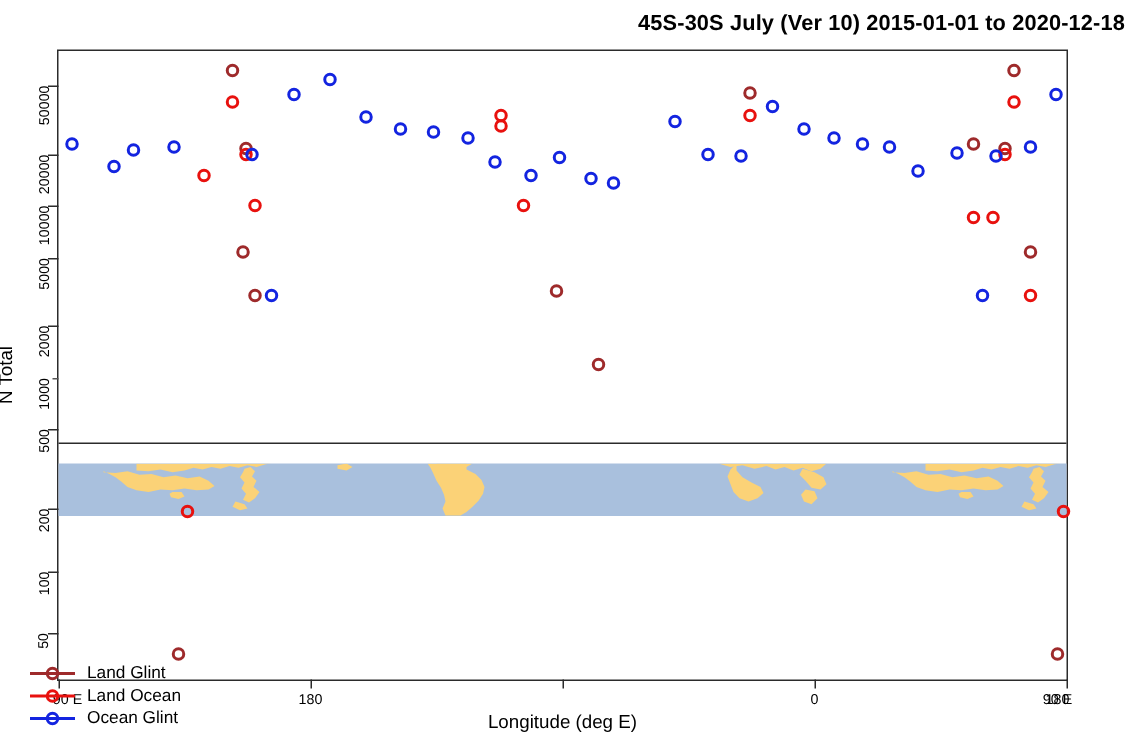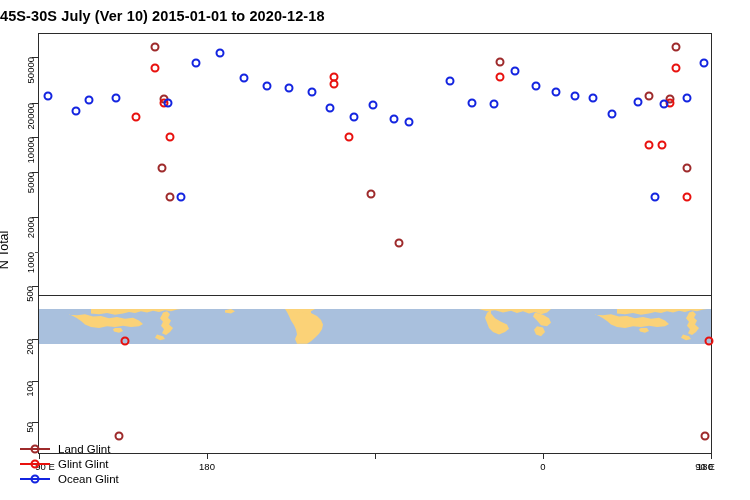--- a/index.html
+++ b/index.html
@@ -4,21 +4,21 @@
 <style>
   html,body{margin:0;padding:0;}
   body{
     width:750px;height:500px;background:#ffffff;
     font-family:"Liberation Sans", sans-serif;
     color:#000;overflow:hidden;position:relative;
   }
   #root{position:absolute;left:0;top:0;width:750px;height:500px;}
 
   .title{
-    position:absolute;left:0;top:8px;width:750px;text-align:left;
+    position:absolute;left:0;top:8px;width:750px;text-align:right;
     font-size:14.5px;font-weight:bold;letter-spacing:0.1px;
   }
 
   
   #plotframe{
     position:absolute;left:38px;top:33px;width:674px;height:421px;
     border:1.3px solid #2b2b2b;box-sizing:border-box;background:#fff;
   }
   
   #inner{position:absolute;left:0;top:0;width:100%;height:100%;text-align:right;}
@@ -96,20 +96,21 @@
   .leglabel{font-size:11.5px;padding-left:6px;white-space:nowrap;}
 </style>
 </head>
 <body>
 
 <div id="root">
 
   <div class="title">45S-30S July (Ver 10)   2015-01-01 to 2020-12-18</div>
 
   <div class="axis-title-y">N Total</div>
+  <div class="axis-title-x">Longitude (deg E)</div>
 
   <div id="plotframe">
     <div id="inner">
       <div id="mapband" style="top: 275.438px; height: 34.6489px; width: 672px;">
         <svg viewBox="0 0 672 60" preserveAspectRatio="none">
           <g fill="#fbd277">
 
             <path d="M30,0 L30,10 L38,11 L46,9 L54,13 L62,12 L70,16 L78,14 L86,17 L94,15 L100,20
                      L104,26 L100,30 L92,31 L84,29 L76,31 L68,30 L60,33 L52,31 L46,27 L42,21
                      L38,16 L34,12 L30,9 Z"></path>
@@ -276,21 +277,21 @@
           <div class="legline" style="border-top: 2.4px solid rgb(158, 42, 43);"></div>
           <div class="legmark" style="border: 2.6px solid rgb(158, 42, 43);"></div>
         </div>
         <div class="leglabel">Land Glint</div>
       </div>
       <div class="legrow">
         <div class="legsym">
           <div class="legline" style="border-top: 2.4px solid rgb(232, 17, 14);"></div>
           <div class="legmark" style="border: 2.6px solid rgb(232, 17, 14);"></div>
         </div>
-        <div class="leglabel">Glint Glint</div>
+        <div class="leglabel">Land Ocean</div>
       </div>
       <div class="legrow">
         <div class="legsym">
           <div class="legline" style="border-top: 2.4px solid rgb(19, 36, 224);"></div>
           <div class="legmark" style="border: 2.6px solid rgb(19, 36, 224);"></div>
         </div>
         <div class="leglabel">Ocean Glint</div>
       </div>
     </div>
 </div>

